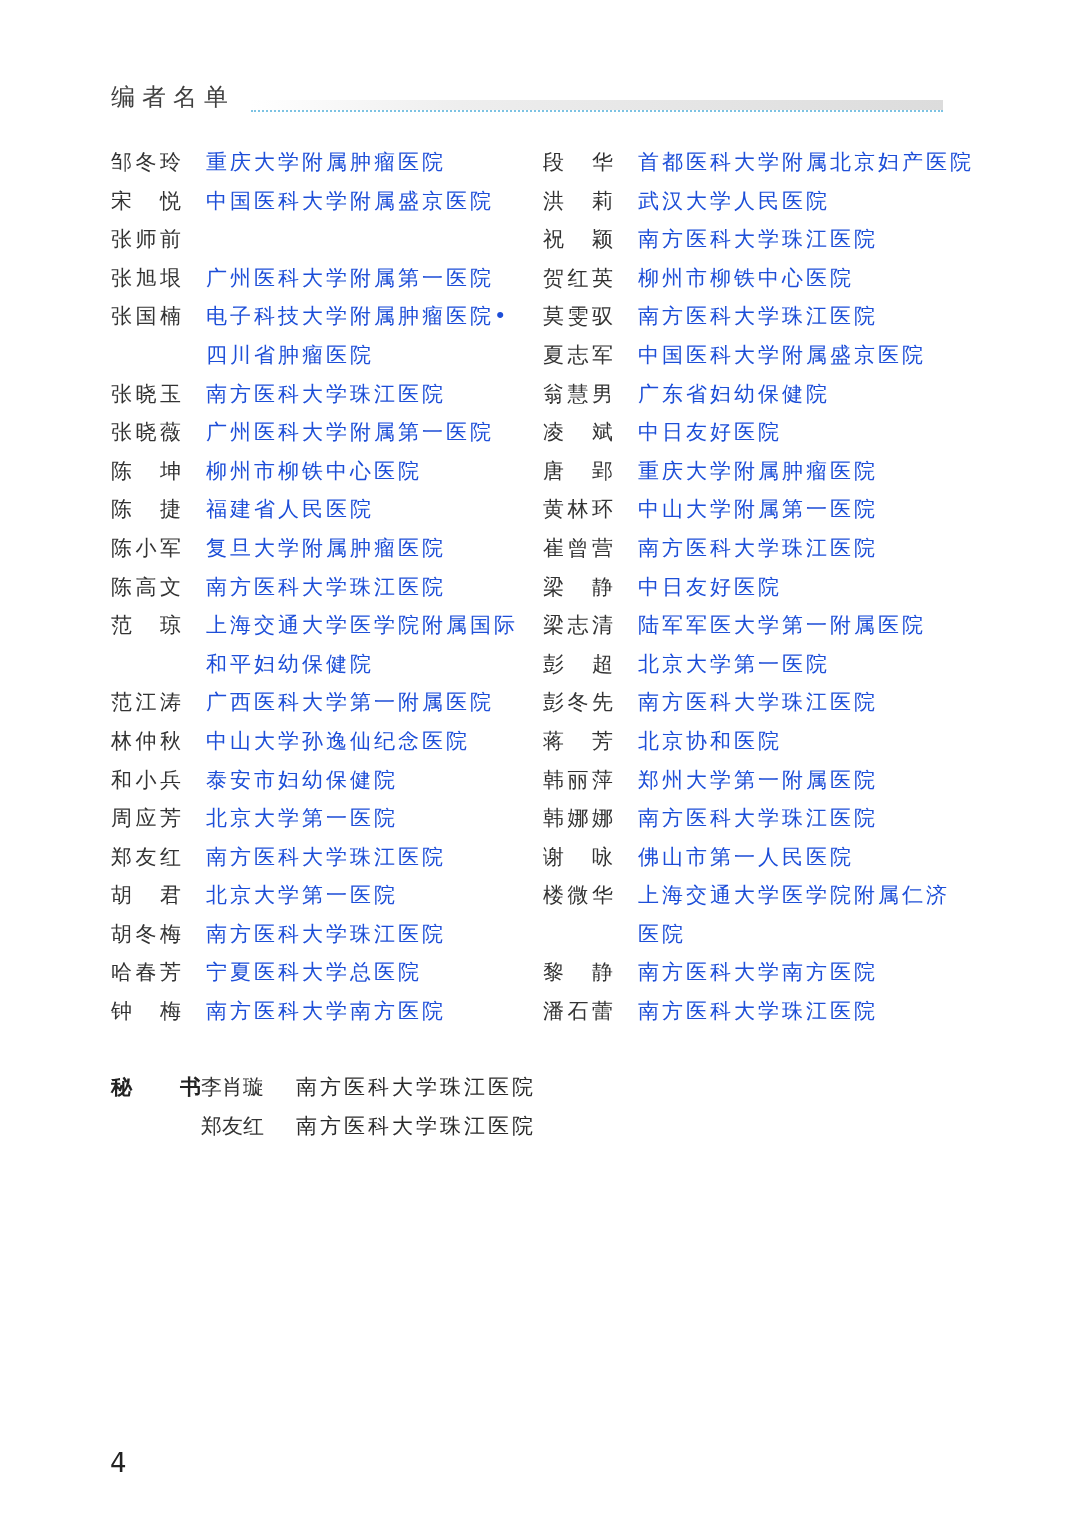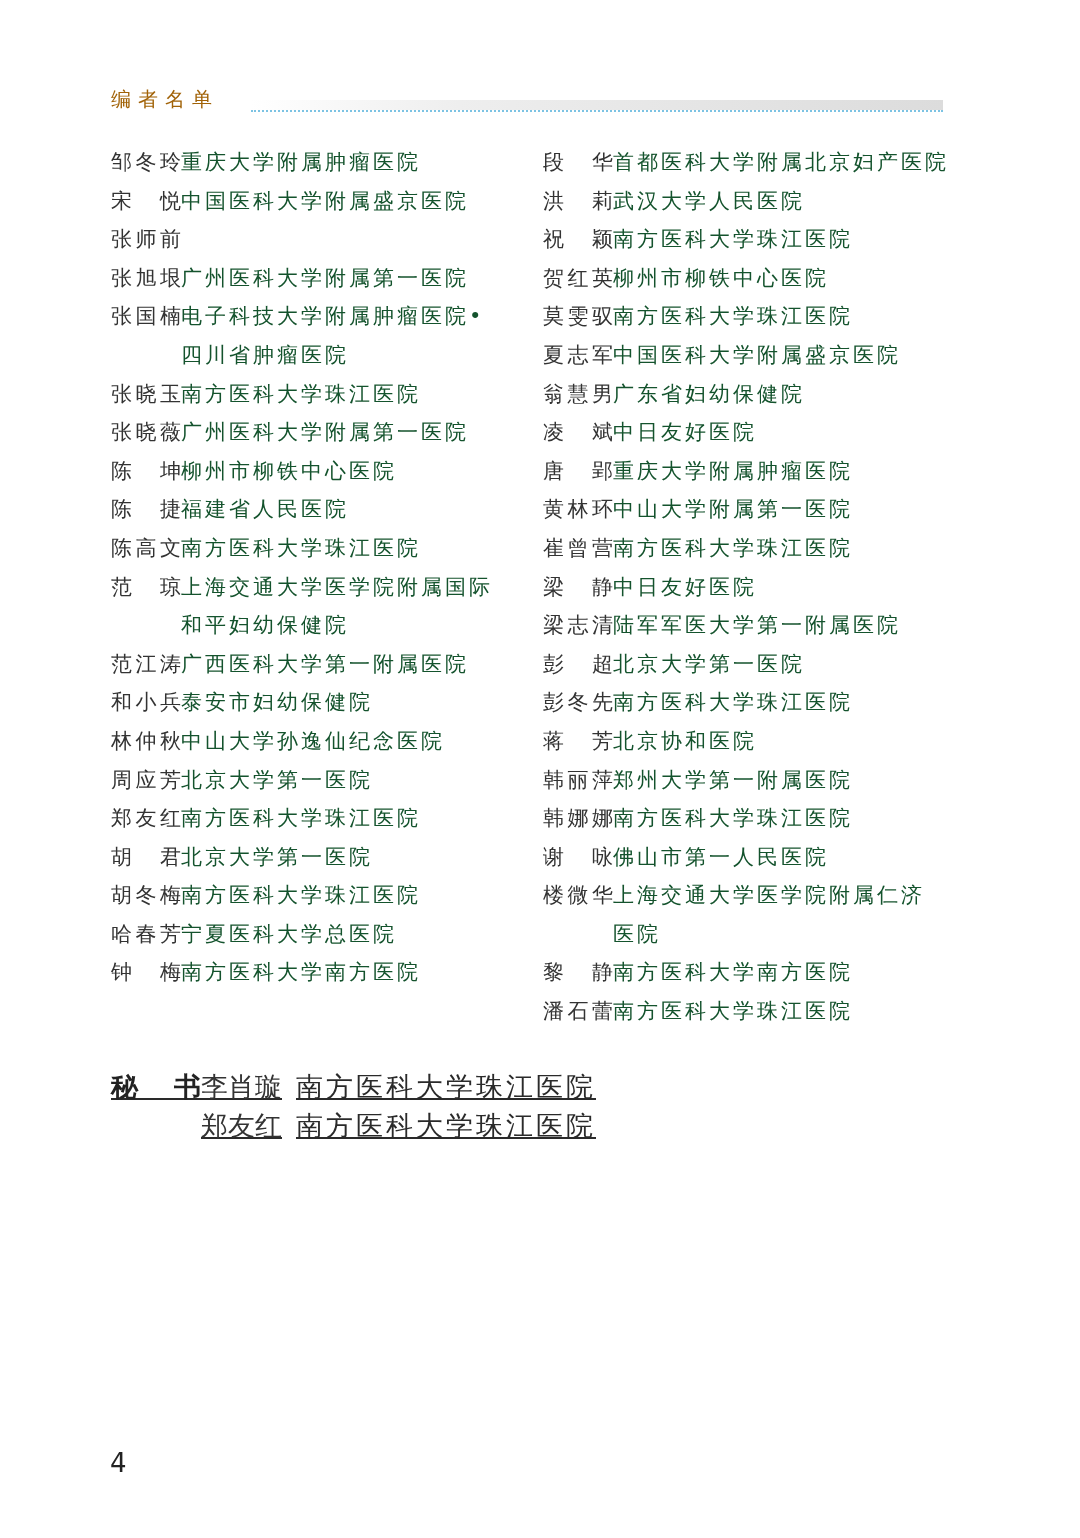--- a/index.html
+++ b/index.html
@@ -19,24 +19,24 @@
       position: absolute;
       left: 111px;
       top: 84px;
       width: 832px;
       height: 30px;
     }
     .header-title {
       position: absolute;
       left: 0;
       top: 0;
-      font-family: Liberation Sans, sans-serif;
-      font-size: 20px;
+      font-family: Liberation Mono, monospace;
+      font-size: 24px;
       letter-spacing: 7px;
-      color: #a16207;
+      color: #404040;
       line-height: 30px;
       white-space: nowrap;
     }
     .header-bar {
       position: absolute;
       left: 140px;
       right: 0;
       top: 16px;
       height: 10px;
       background: linear-gradient(to right, rgba(255,255,255,0) 0%, #eeeeee 30%, #dcdcdc 100%);
@@ -67,34 +67,34 @@
       width: 70px;
       flex: 0 0 70px;
       font-family: "DejaVu Sans", "Liberation Sans", sans-serif;
       font-size: 21px;
       text-align-last: justify;
       text-align: justify;
       color: #333;
     }
     .name.empty { text-align-last: auto; }
     .inst {
+      margin-left: 25px;
       letter-spacing: 3px;
-      color: #14532d;
+      color: #1d4ed8;
     }
     .secretary {
       position: absolute;
       left: 111px;
       top: 1068px;
     }
     .sec-row {
       display: flex;
-      font-size: 27px;
+      font-size: 21px;
       line-height: 38.6px;
       white-space: nowrap;
-      text-decoration: underline;
     }
     .sec-label {
       width: 90px;
       flex: 0 0 90px;
       font-family: "DejaVu Sans", "Liberation Sans", sans-serif;
       font-weight: bold;
       text-align: justify;
       text-align-last: justify;
       color: #222;
     }
@@ -160,42 +160,46 @@
     </div>
     <div class="row">
       <span class="name">陈　坤</span>
       <span class="inst">柳州市柳铁中心医院</span>
     </div>
     <div class="row">
       <span class="name">陈　捷</span>
       <span class="inst">福建省人民医院</span>
     </div>
     <div class="row">
+      <span class="name">陈小军</span>
+      <span class="inst">复旦大学附属肿瘤医院</span>
+    </div>
+    <div class="row">
       <span class="name">陈高文</span>
       <span class="inst">南方医科大学珠江医院</span>
     </div>
     <div class="row">
       <span class="name">范　琼</span>
       <span class="inst">上海交通大学医学院附属国际</span>
     </div>
     <div class="row">
       <span class="name empty"></span>
       <span class="inst">和平妇幼保健院</span>
     </div>
     <div class="row">
       <span class="name">范江涛</span>
       <span class="inst">广西医科大学第一附属医院</span>
     </div>
     <div class="row">
+      <span class="name">林仲秋</span>
+      <span class="inst">中山大学孙逸仙纪念医院</span>
+    </div>
+    <div class="row">
       <span class="name">和小兵</span>
       <span class="inst">泰安市妇幼保健院</span>
-    </div>
-    <div class="row">
-      <span class="name">林仲秋</span>
-      <span class="inst">中山大学孙逸仙纪念医院</span>
     </div>
     <div class="row">
       <span class="name">周应芳</span>
       <span class="inst">北京大学第一医院</span>
     </div>
     <div class="row">
       <span class="name">郑友红</span>
       <span class="inst">南方医科大学珠江医院</span>
     </div>
     <div class="row">

